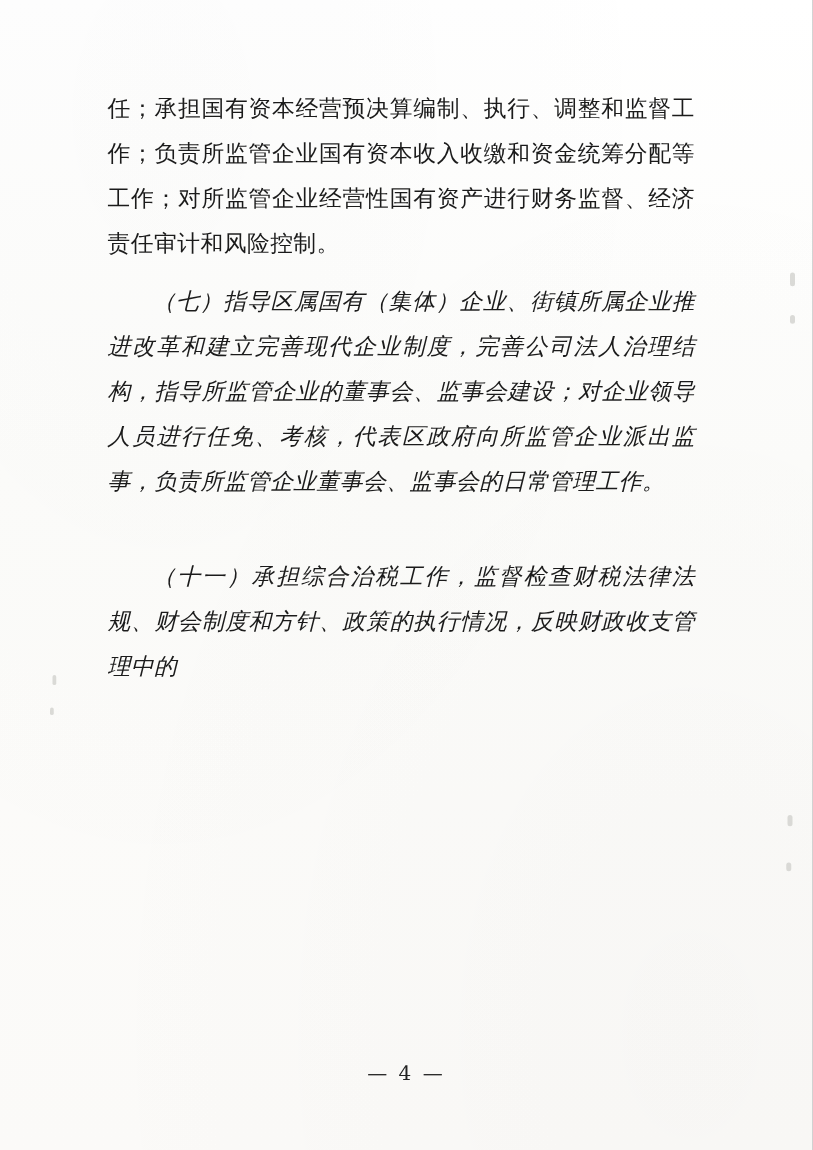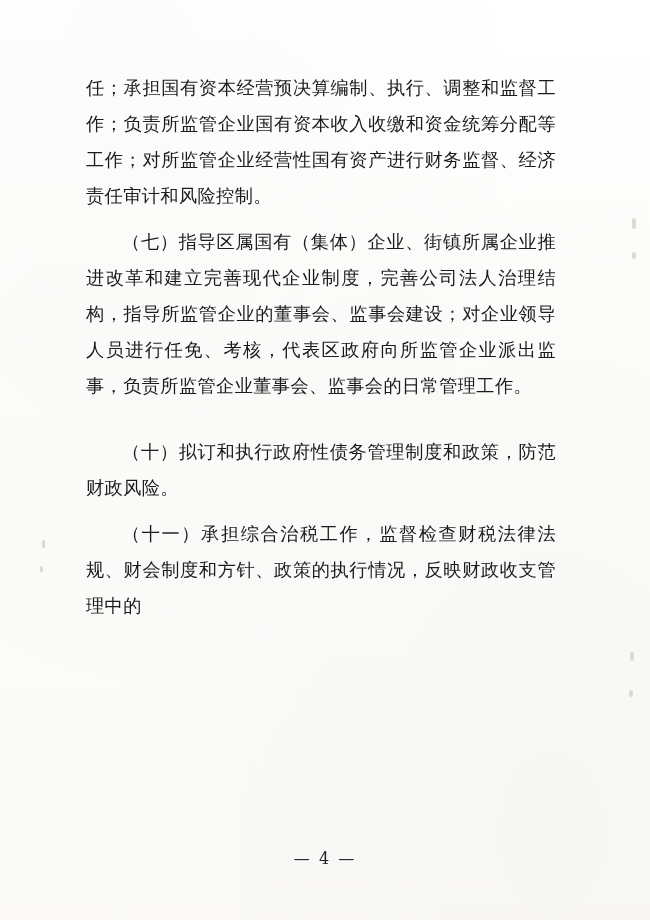--- a/index.html
+++ b/index.html
@@ -41,20 +41,21 @@
     line-height: 36px;
     letter-spacing: 0.4px;
     color: #1b1b1b;
     text-align: justify;
     text-justify: inter-ideograph;
     margin: 0 0 0 0;
     font-family: "DejaVu Serif", "Liberation Serif", serif;
   }
   .para.indent {
     text-indent: 36px;
+    font-style: italic;
   }
   .gap {
     height: 10px;
   }
   .footer {
     position: absolute;
     left: 0;
     right: 0;
     bottom: 52px;
     text-align: center;
@@ -91,19 +92,18 @@
   <div class="edge-mark m5"></div>
   <div class="edge-mark m6"></div>
 
   <div class="content">
     <p class="para">任；承担国有资本经营预决算编制、执行、调整和监督工作；负责所监管企业国有资本收入收缴和资金统筹分配等工作；对所监管企业经营性国有资产进行财务监督、经济责任审计和风险控制。</p>
     <div class="gap"></div>
     <p class="para indent">（七）指导区属国有（集体）企业、街镇所属企业推进改革和建立完善现代企业制度，完善公司法人治理结构，指导所监管企业的董事会、监事会建设；对企业领导人员进行任免、考核，代表区政府向所监管企业派出监事，负责所监管企业董事会、监事会的日常管理工作。</p>
     <div class="gap"></div>
     <div class="gap"></div>
     <div class="gap"></div>
-    <p class="para indent">（十）拟订和执行政府性债务管理制度和政策，防范财政风险。</p>
     <div class="gap"></div>
     <p class="para indent">（十一）承担综合治税工作，监督检查财税法律法规、财会制度和方针、政策的执行情况，反映财政收支管理中的</p>
   </div>
 
   <div class="footer">— 4 —</div>
 </div>
 
 </body></html>

